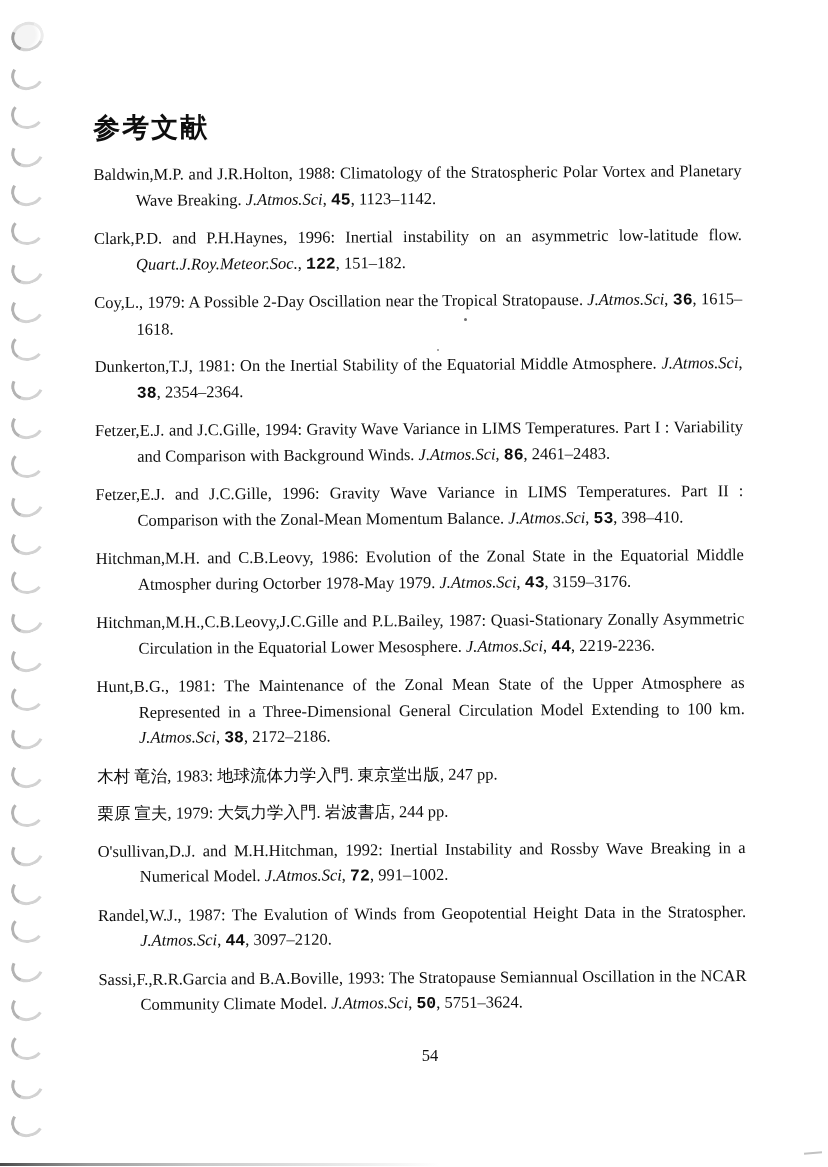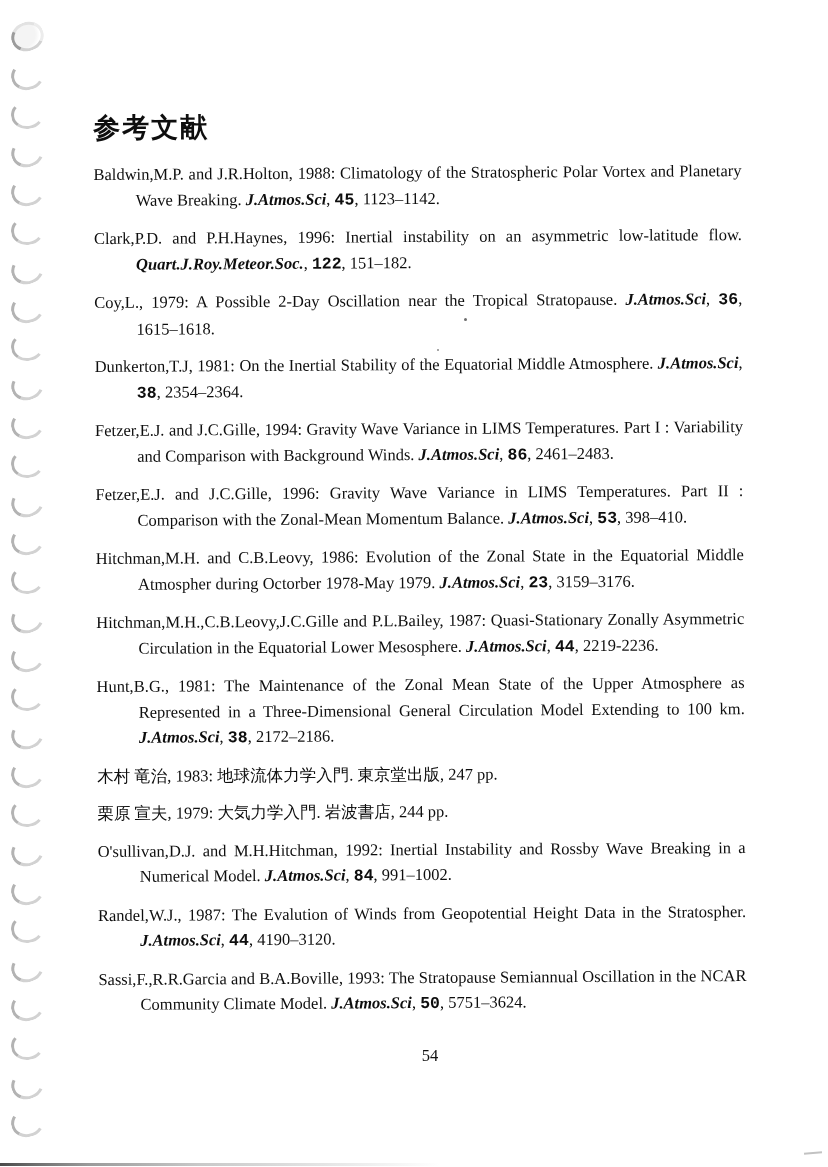--- a/index.html
+++ b/index.html
@@ -58,21 +58,21 @@
     margin: 14px 0 19px 0;
   }
   .ref {
     font-size: 16.5px;
     line-height: 25.5px;
     text-align: justify;
     padding-left: 42px;
     text-indent: -42px;
     margin: 0 0 12px 0;
   }
-  .ref .i { font-style: italic; font-weight: bold; }
+  .ref .i { font-style: italic; }
   .ref .b { font-weight: bold; font-family: Liberation Mono, monospace; }
   .page-number {
     position: absolute;
     left: 0; right: 0;
     top: 1046px;
     text-align: center;
     font-size: 16.5px;
     font-family: "Liberation Serif", serif;
     color: #111;
   }
@@ -143,27 +143,27 @@
 
   <div class="content">
     <h1 class="section-title">参考文献</h1>
     <div>
         <p class="ref"><span>Baldwin,M.P. and J.R.Holton, 1988:  Climatology of the Stratospheric Polar Vortex and Planetary Wave Breaking. </span><span class="i">J.Atmos.Sci</span><span>, </span><span class="b">45</span><span>, 1123–1142.</span></p>
         <p class="ref"><span>Clark,P.D. and P.H.Haynes, 1996: Inertial instability on an asymmetric low-latitude flow. </span><span class="i">Quart.J.Roy.Meteor.Soc.</span><span>, </span><span class="b">122</span><span>, 151–182.</span></p>
         <p class="ref"><span>Coy,L., 1979:  A Possible 2-Day Oscillation near the Tropical Stratopause.  </span><span class="i">J.Atmos.Sci</span><span>, </span><span class="b">36</span><span>, 1615–1618.</span></p>
         <p class="ref"><span>Dunkerton,T.J, 1981:  On the Inertial Stability of the Equatorial Middle Atmosphere. </span><span class="i">J.Atmos.Sci</span><span>, </span><span class="b">38</span><span>, 2354–2364.</span></p>
         <p class="ref"><span>Fetzer,E.J. and J.C.Gille, 1994:  Gravity Wave Variance in LIMS Temperatures.  Part I : Variability and Comparison with Background Winds.  </span><span class="i">J.Atmos.Sci</span><span>, </span><span class="b">86</span><span>, 2461–2483.</span></p>
         <p class="ref"><span>Fetzer,E.J. and J.C.Gille, 1996:  Gravity Wave Variance in LIMS Temperatures.  Part II : Comparison with the Zonal-Mean Momentum Balance.  </span><span class="i">J.Atmos.Sci</span><span>, </span><span class="b">53</span><span>, 398–410.</span></p>
-        <p class="ref"><span>Hitchman,M.H. and C.B.Leovy, 1986: Evolution of the Zonal State in the Equatorial Middle Atmospher during Octorber 1978-May 1979.  </span><span class="i">J.Atmos.Sci</span><span>, </span><span class="b">23</span><span>, 3159–3176.</span></p>
+        <p class="ref"><span>Hitchman,M.H. and C.B.Leovy, 1986: Evolution of the Zonal State in the Equatorial Middle Atmospher during Octorber 1978-May 1979.  </span><span class="i">J.Atmos.Sci</span><span>, </span><span class="b">43</span><span>, 3159–3176.</span></p>
         <p class="ref"><span>Hitchman,M.H.,C.B.Leovy,J.C.Gille and P.L.Bailey, 1987:  Quasi-Stationary Zonally Asymmetric Circulation in the Equatorial Lower Mesosphere.  </span><span class="i">J.Atmos.Sci</span><span>, </span><span class="b">44</span><span>, 2219-2236.</span></p>
         <p class="ref"><span>Hunt,B.G., 1981:  The Maintenance of the Zonal Mean State of the Upper Atmosphere as Represented in a Three-Dimensional General Circulation Model Extending to 100 km.  </span><span class="i">J.Atmos.Sci</span><span>, </span><span class="b">38</span><span>, 2172–2186.</span></p>
         <p class="ref"><span>木村 竜治, 1983: 地球流体力学入門. 東京堂出版, 247 pp.</span></p>
         <p class="ref"><span>栗原 宣夫, 1979: 大気力学入門. 岩波書店, 244 pp.</span></p>
-        <p class="ref"><span>O'sullivan,D.J. and M.H.Hitchman, 1992:  Inertial Instability and Rossby Wave Breaking in a Numerical Model.  </span><span class="i">J.Atmos.Sci</span><span>, </span><span class="b">84</span><span>, 991–1002.</span></p>
-        <p class="ref"><span>Randel,W.J., 1987:  The Evalution of Winds from Geopotential Height Data in the Stratospher.  </span><span class="i">J.Atmos.Sci</span><span>, </span><span class="b">44</span><span>, 4190–3120.</span></p>
+        <p class="ref"><span>O'sullivan,D.J. and M.H.Hitchman, 1992:  Inertial Instability and Rossby Wave Breaking in a Numerical Model.  </span><span class="i">J.Atmos.Sci</span><span>, </span><span class="b">72</span><span>, 991–1002.</span></p>
+        <p class="ref"><span>Randel,W.J., 1987:  The Evalution of Winds from Geopotential Height Data in the Stratospher.  </span><span class="i">J.Atmos.Sci</span><span>, </span><span class="b">44</span><span>, 3097–2120.</span></p>
         <p class="ref"><span>Sassi,F.,R.R.Garcia and B.A.Boville, 1993:  The Stratopause Semiannual Oscillation in the NCAR Community Climate Model.  </span><span class="i">J.Atmos.Sci</span><span>, </span><span class="b">50</span><span>, 5751–3624.</span></p>
       </div>
   </div>
 
   <div class="page-number">54</div>
 
   <div class="scan-edge-bottom"></div>
   <div class="scan-edge-right"></div>
   <div class="speck speck-1"></div>
   <div class="speck speck-2"></div>

